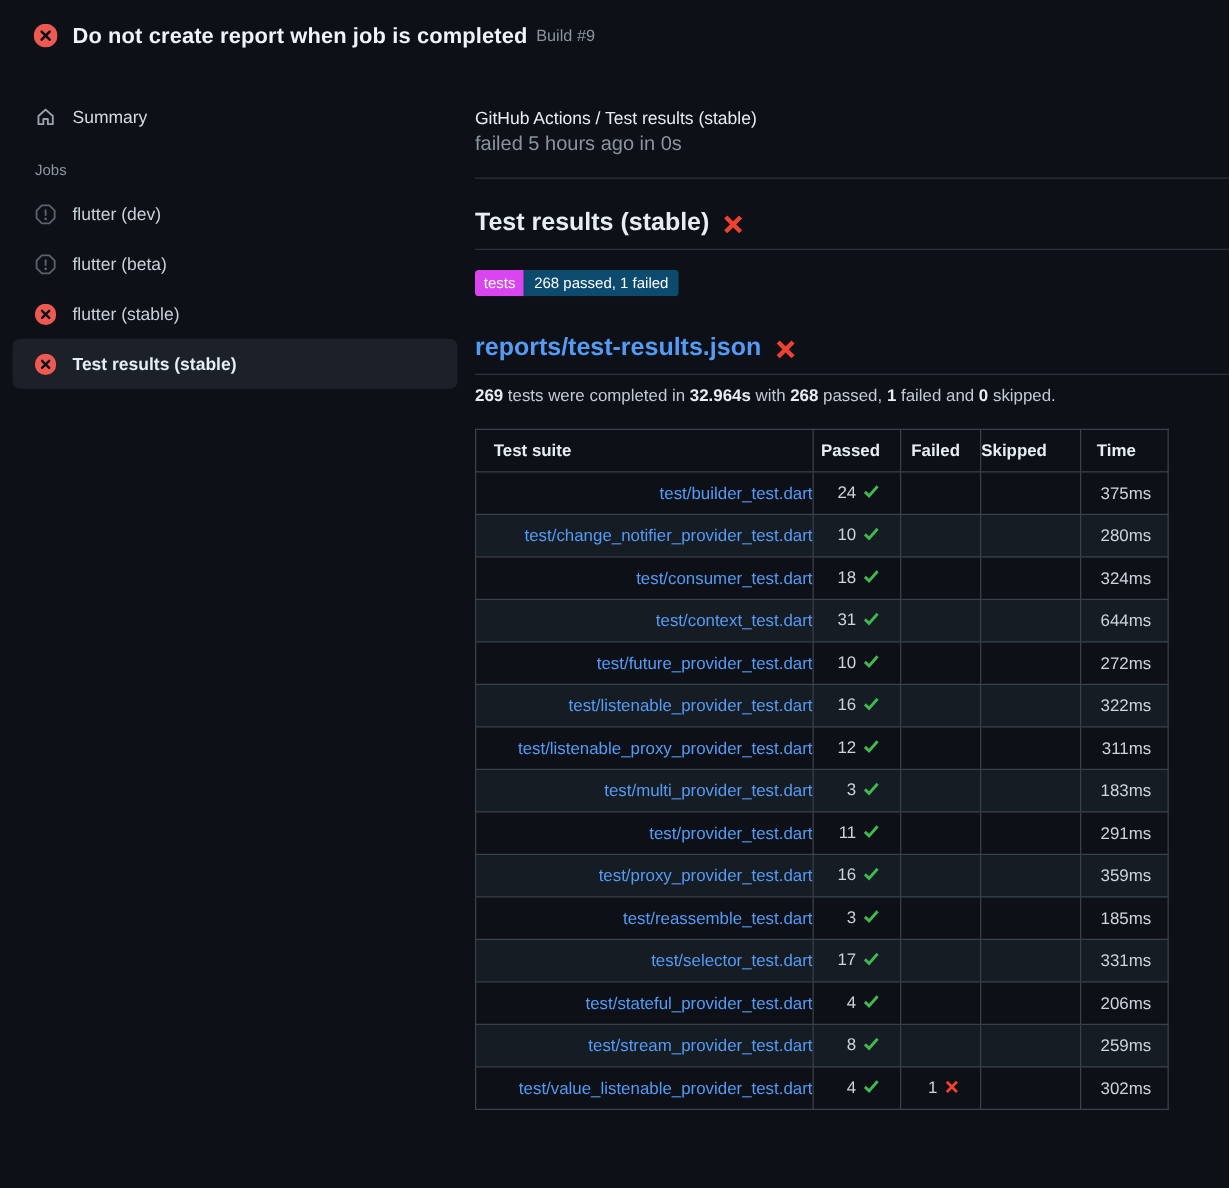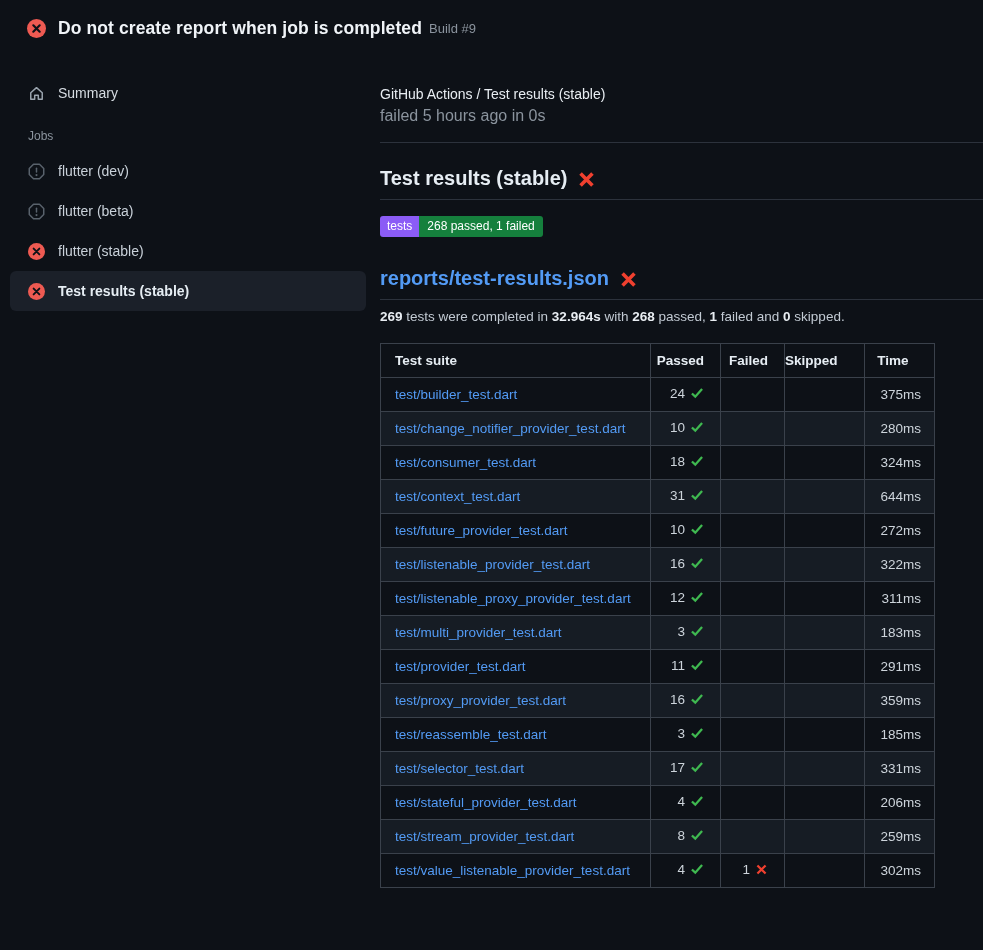--- a/index.html
+++ b/index.html
@@ -33,41 +33,41 @@
   .hr{height:1px;background:#2c323c;border:0;margin:0;}
   .hr.top{margin-top:17px;}
 
   .sec-head{display:flex;align-items:center;gap:10px;margin-top:24px;padding-bottom:9px;border-bottom:1px solid #2c323c;}
   .sec-head .h2{font-size:20px;font-weight:700;color:#e6edf3;}
   .sec-head.report{margin-top:30px;}
   .sec-head.report .h2{color:#539bf5;cursor:pointer;}
   .xmark{width:19px;height:19px;display:inline-flex;margin-top:2px;}
 
   .badge{display:inline-flex;margin-top:16px;border-radius:3px;overflow:hidden;font-size:12px;color:#fff;line-height:1;}
-  .badge .b-label{background:#8b5cf6;padding:4px 7px 5px;}
-  .badge .b-value{background:#15803d;padding:4px 8px 5px;}
+  .badge .b-label{background:#d946ef;padding:4px 7px 5px;}
+  .badge .b-value{background:#0c4a6e;padding:4px 8px 5px;}
 
   .summary-line{margin-top:9px;font-size:13.5px;color:#c2cad3;}
   .summary-line b{color:#e8edf2;font-weight:700;}
 
   
   table.results{margin-top:19px;border-collapse:collapse;table-layout:fixed;width:554px;font-size:13.5px;}
   .results th,.results td{border:1px solid #3a414b;height:34px;padding:0;}
   .results col.c-suite{width:270px;}
   .results col.c-passed{width:70px;}
   .results col.c-failed{width:64px;}
   .results col.c-skipped{width:80px;}
   .results col.c-time{width:70px;}
   .results th{color:#e6edf3;font-weight:700;}
   .results th.h-suite{text-align:left;padding-left:14px;}
   .results th.h-passed,.results th.h-failed{text-align:right;padding-right:16px;}
   .results th.h-skipped{text-align:left;}
   .results th.h-time{text-align:center;padding-right:13px;}
   .results tbody tr:nth-child(even){background:#161c24;}
-  .results td.suite{text-align:left;padding-left:14px;overflow:hidden;white-space:nowrap;}
+  .results td.suite{text-align:right;padding-left:14px;overflow:hidden;white-space:nowrap;}
   .results td.suite a{color:#539bf5;text-decoration:none;cursor:pointer;}
   .results td.num{text-align:right;padding-right:16px;white-space:nowrap;color:#cdd4db;}
   .results td.num .mark{display:inline-block;vertical-align:-2px;margin-left:5px;}
   .results td.time{text-align:right;padding-right:13px;color:#cdd4db;}
 </style>
 </head>
 <body>
 
 <div class="top-header">
   <span class="status">

